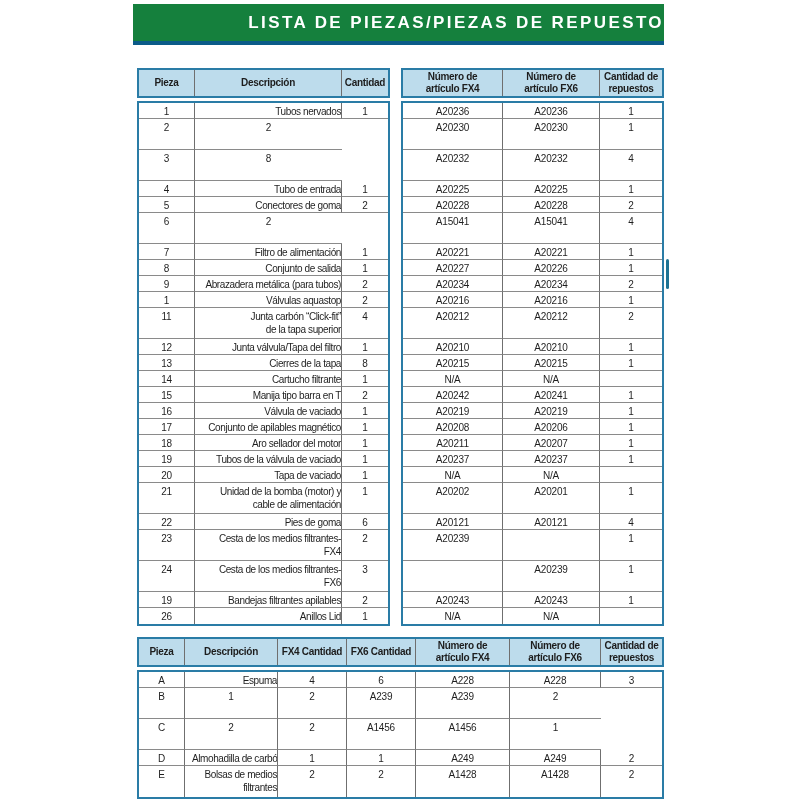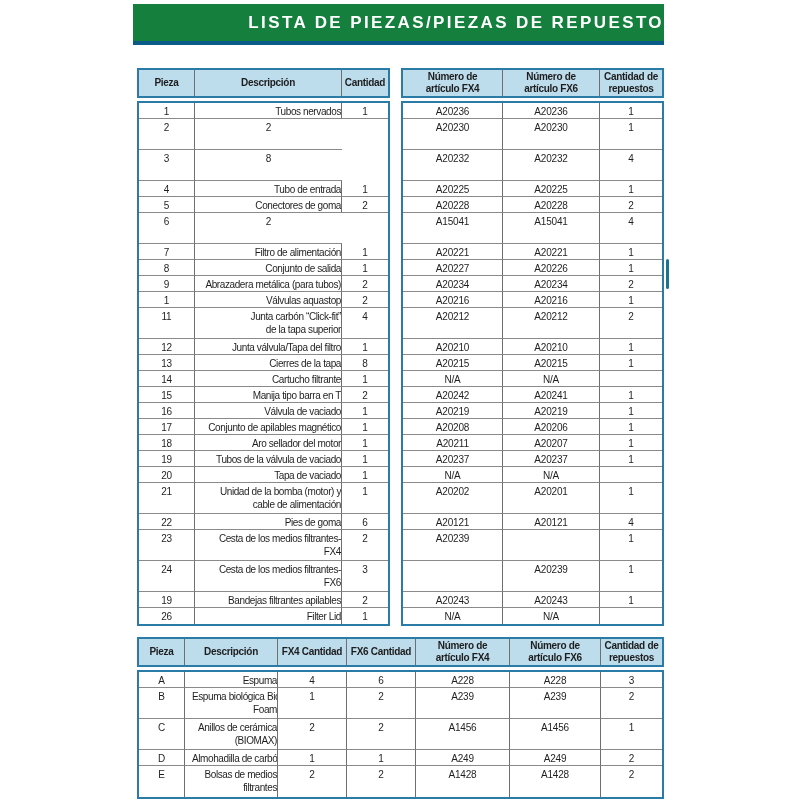--- a/index.html
+++ b/index.html
@@ -198,21 +198,21 @@
 FX6</div>
         <div class="cell c-center">3</div>
       </div>
       <div class="row left-cols h1">
         <div class="cell c-center">19</div>
         <div class="cell c-desc">Bandejas filtrantes apilables</div>
         <div class="cell c-center">2</div>
       </div>
       <div class="row left-cols h1">
         <div class="cell c-center">26</div>
-        <div class="cell c-desc">Filter Lid</div>
+        <div class="cell c-desc">Anillos Lid</div>
         <div class="cell c-center">1</div>
       </div>
     </div>
 
   <div class="thead right-cols rheader">
     <div class="hcell">Número de
 artículo FX4</div>
     <div class="hcell">Número de
 artículo FX6</div>
     <div class="hcell">Cantidad de
@@ -372,32 +372,28 @@
         <div class="cell c-center">A</div>
         <div class="cell c-desc">Espuma</div>
         <div class="cell c-center">4</div>
         <div class="cell c-center">6</div>
         <div class="cell c-center">A228</div>
         <div class="cell c-center">A228</div>
         <div class="cell c-center">3</div>
       </div>
       <div class="row media-cols h2">
         <div class="cell c-center">B</div>
-        <div class="cell c-desc">Espuma biológica Bio
-Foam</div>
         <div class="cell c-center">1</div>
         <div class="cell c-center">2</div>
         <div class="cell c-center">A239</div>
         <div class="cell c-center">A239</div>
         <div class="cell c-center">2</div>
       </div>
       <div class="row media-cols h2">
         <div class="cell c-center">C</div>
-        <div class="cell c-desc">Anillos de cerámica
-(BIOMAX)</div>
         <div class="cell c-center">2</div>
         <div class="cell c-center">2</div>
         <div class="cell c-center">A1456</div>
         <div class="cell c-center">A1456</div>
         <div class="cell c-center">1</div>
       </div>
       <div class="row media-cols h1">
         <div class="cell c-center">D</div>
         <div class="cell c-desc">Almohadilla de carbón</div>
         <div class="cell c-center">1</div>

